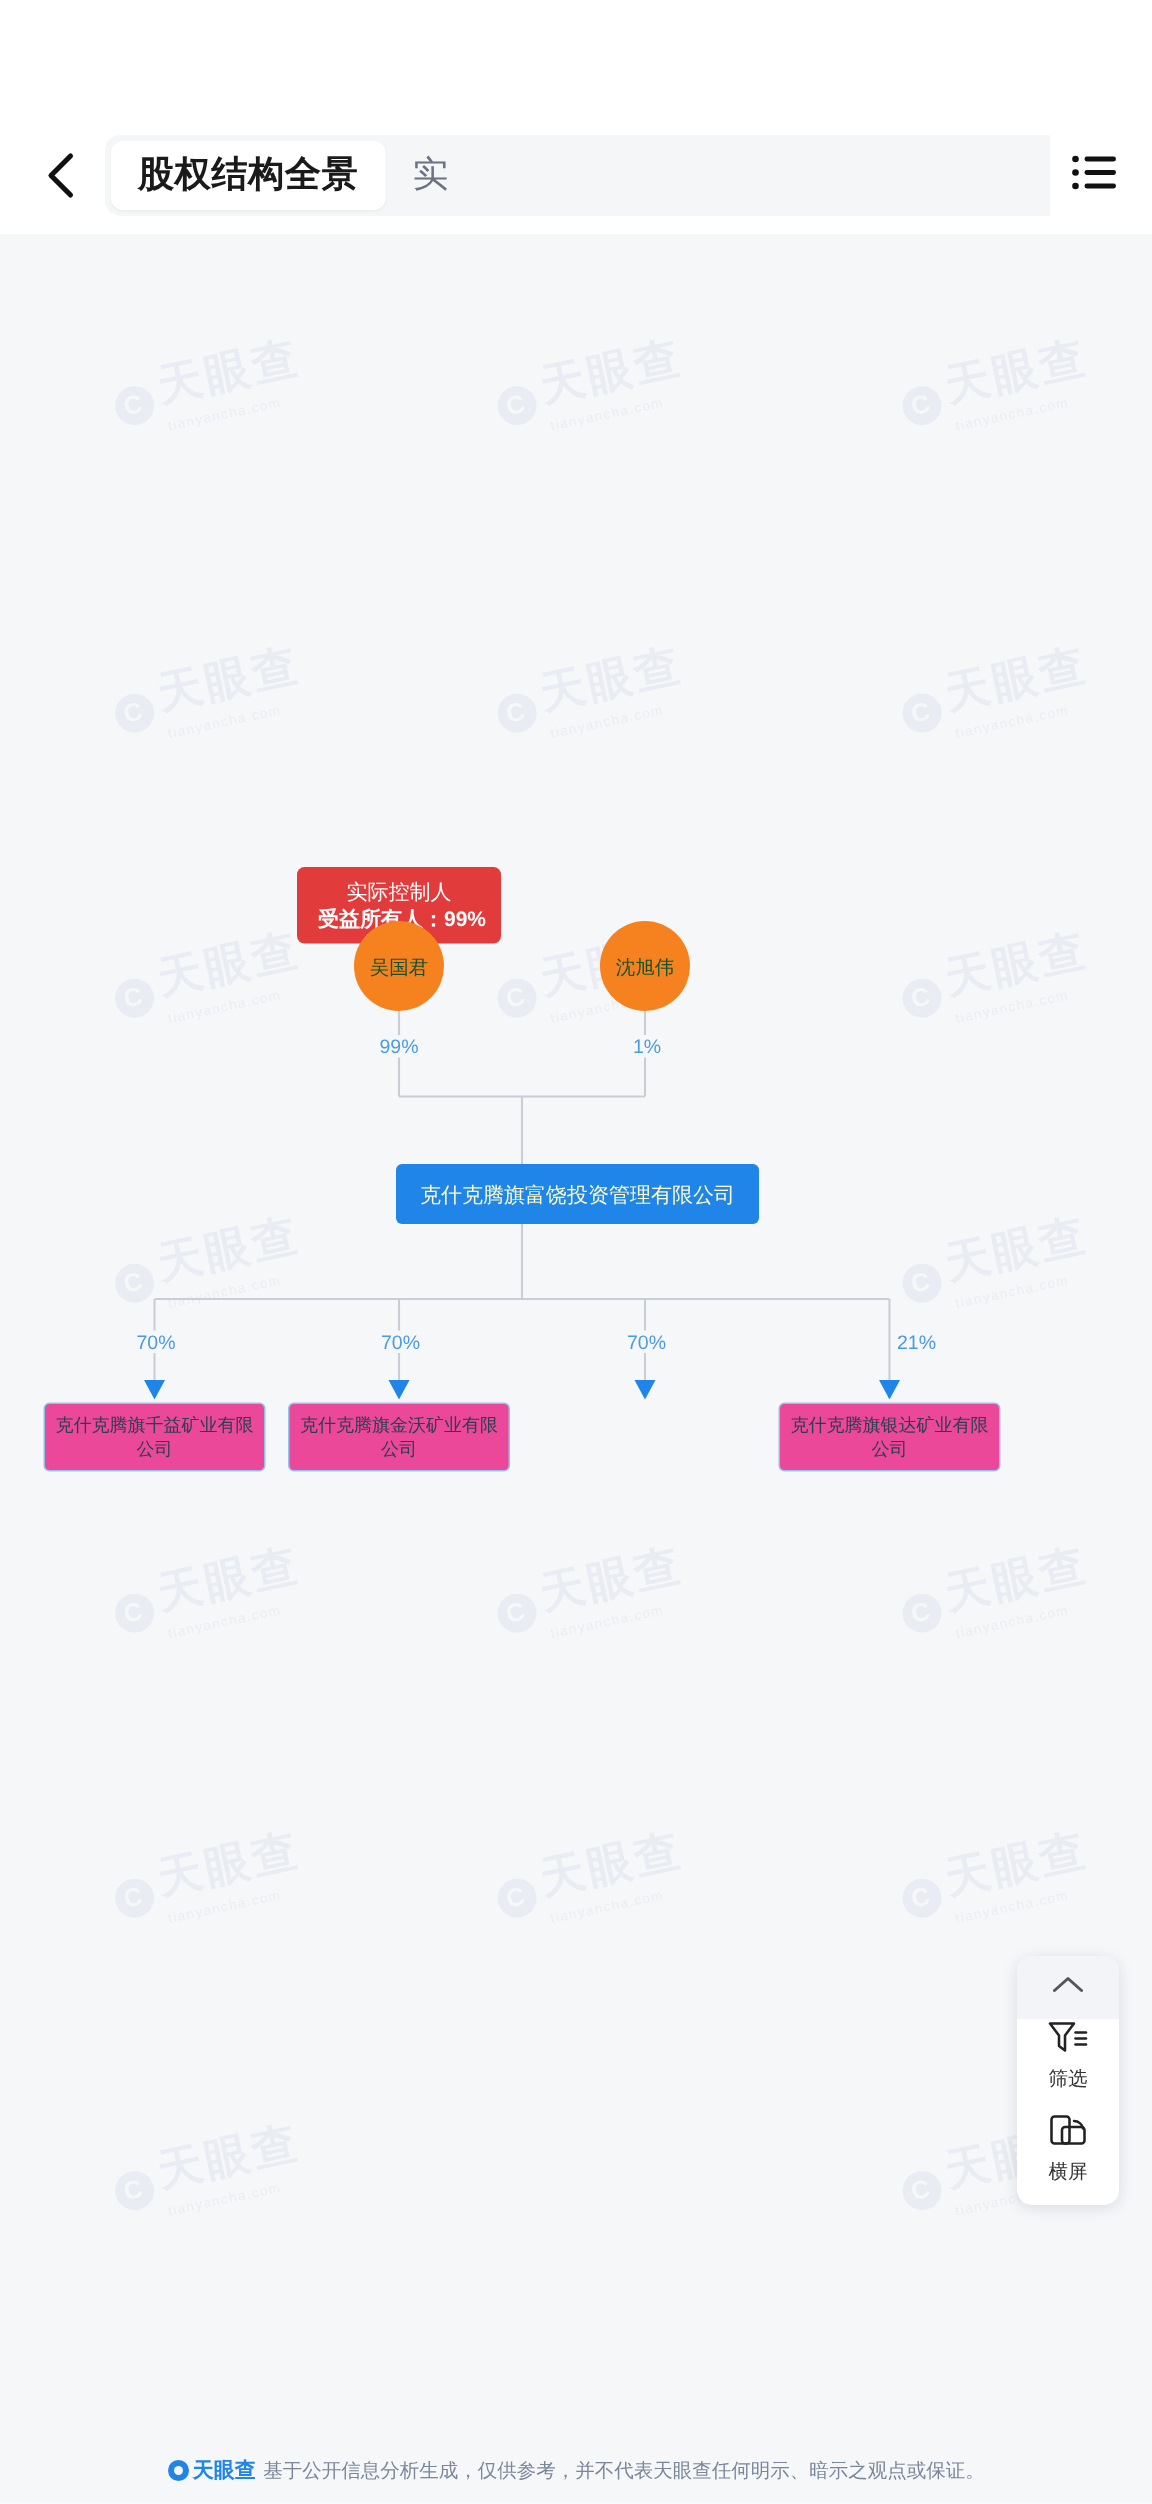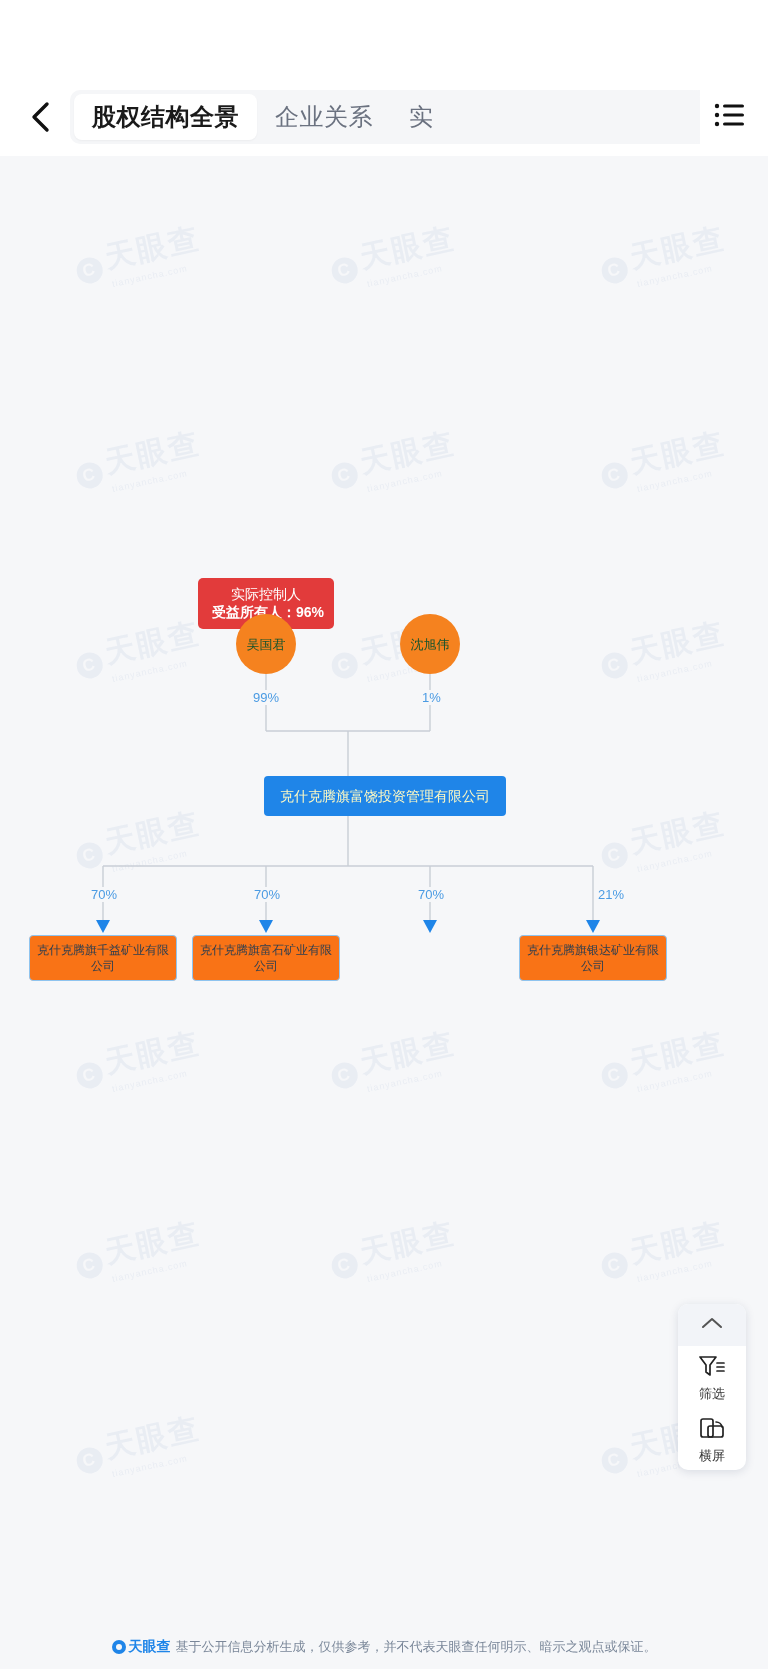--- a/index.html
+++ b/index.html
@@ -164,21 +164,21 @@
     padding: 11px 16px;
     text-align: center;
     white-space: nowrap;
     cursor: pointer;
   }
 
   .company-sub {
     position: absolute;
     width: 148px;
     min-height: 46px;
-    background: #f97316;
+    background: #ec4899;
     border: 1px solid #8fc4ef;
     border-radius: 4px;
     color: #2c3e50;
     font-size: 12px;
     line-height: 16px;
     display: flex; align-items: center; justify-content: center;
     text-align: center;
     padding: 5px 7px;
     cursor: pointer;
   }
@@ -195,21 +195,21 @@
     overflow: hidden;
   }
   .tool-collapse {
     height: 42px;
     background: #f2f4f8;
     display:flex; align-items:center; justify-content:center;
     cursor: pointer;
   }
   .tool-item {
     height: 62px;
-    display:flex; flex-direction:column; align-items:center; justify-content:center;
+    display:flex; flex-direction:column; align-items:center; justify-content:flex-start;
     gap: 3px;
     cursor: pointer;
   }
   .tool-item span { font-size: 13px; color:#333; line-height:15px; }
 
   
   .footer {
     position: absolute;
     left: 0; bottom: 0;
     width: 768px; height: 44px;
@@ -245,21 +245,20 @@
       <span>
         <svg width="26" height="34" viewBox="0 0 26 34">
           <polyline points="19,4 6,17 19,30" fill="none" stroke="#111" stroke-width="3.4" stroke-linecap="round" stroke-linejoin="round"></polyline>
         </svg>
       </span>
     </div>
 
     <div class="tabs-wrap">
       <div class="tabs">
         <div class="tab active">股权结构全景</div>
-        <div class="tab">企业关系</div>
         <div class="tab">实</div>
       </div>
       <div class="tabs-fade"></div>
     </div>
 
     <div class="menu-btn">
       <span>
         <svg width="32" height="26" viewBox="0 0 32 26">
           <circle cx="3" cy="4" r="2.2" fill="#111"></circle>
           <rect x="9" y="2.4" width="21" height="3.2" rx="1.6" fill="#111"></rect>
@@ -317,21 +316,21 @@
         <line x1="266" y1="710" x2="266" y2="767" stroke="#c9ced6" stroke-width="1.4"></line>
         <polygon points="266,777 259,764 273,764" fill="#1f85e8"></polygon>
         <line x1="430" y1="710" x2="430" y2="767" stroke="#c9ced6" stroke-width="1.4"></line>
         <polygon points="430,777 423,764 437,764" fill="#1f85e8"></polygon>
         <line x1="593" y1="710" x2="593" y2="767" stroke="#c9ced6" stroke-width="1.4"></line>
         <polygon points="593,777 586,764 600,764" fill="#1f85e8"></polygon>
       </svg>
 
       <div class="badge" style="left:198px; top:422px; width:136px;">
         <div class="b1">实际控制人</div>
-        <div class="b2">受益所有人：96%</div>
+        <div class="b2">受益所有人：99%</div>
       </div>
 
       <div class="person" style="left:236px; top:458px;">
         <span>吴国君</span>
       </div>
       <div class="person" style="left:400px; top:458px;">
         <span>沈旭伟</span>
       </div>
 
       <div class="edge-label" style="left:250px; top:534px;">99%</div>
@@ -343,21 +342,21 @@
 
       <div class="edge-label" style="left:88px;  top:731px;">70%</div>
       <div class="edge-label" style="left:251px; top:731px;">70%</div>
       <div class="edge-label" style="left:415px; top:731px;">70%</div>
       <div class="edge-label" style="left:595px; top:731px;">21%</div>
 
       <div class="company-sub" style="left:29px;  top:779px;">
         <span>克什克腾旗千益矿业有限公司</span>
       </div>
       <div class="company-sub" style="left:192px; top:779px;">
-        <span>克什克腾旗富石矿业有限公司</span>
+        <span>克什克腾旗金沃矿业有限公司</span>
       </div>
       <div class="company-sub" style="left:519px; top:779px;">
         <span>克什克腾旗银达矿业有限公司</span>
       </div>
     </div>
 
     <div class="tools">
 
       <div class="tool-collapse">
         <span>

